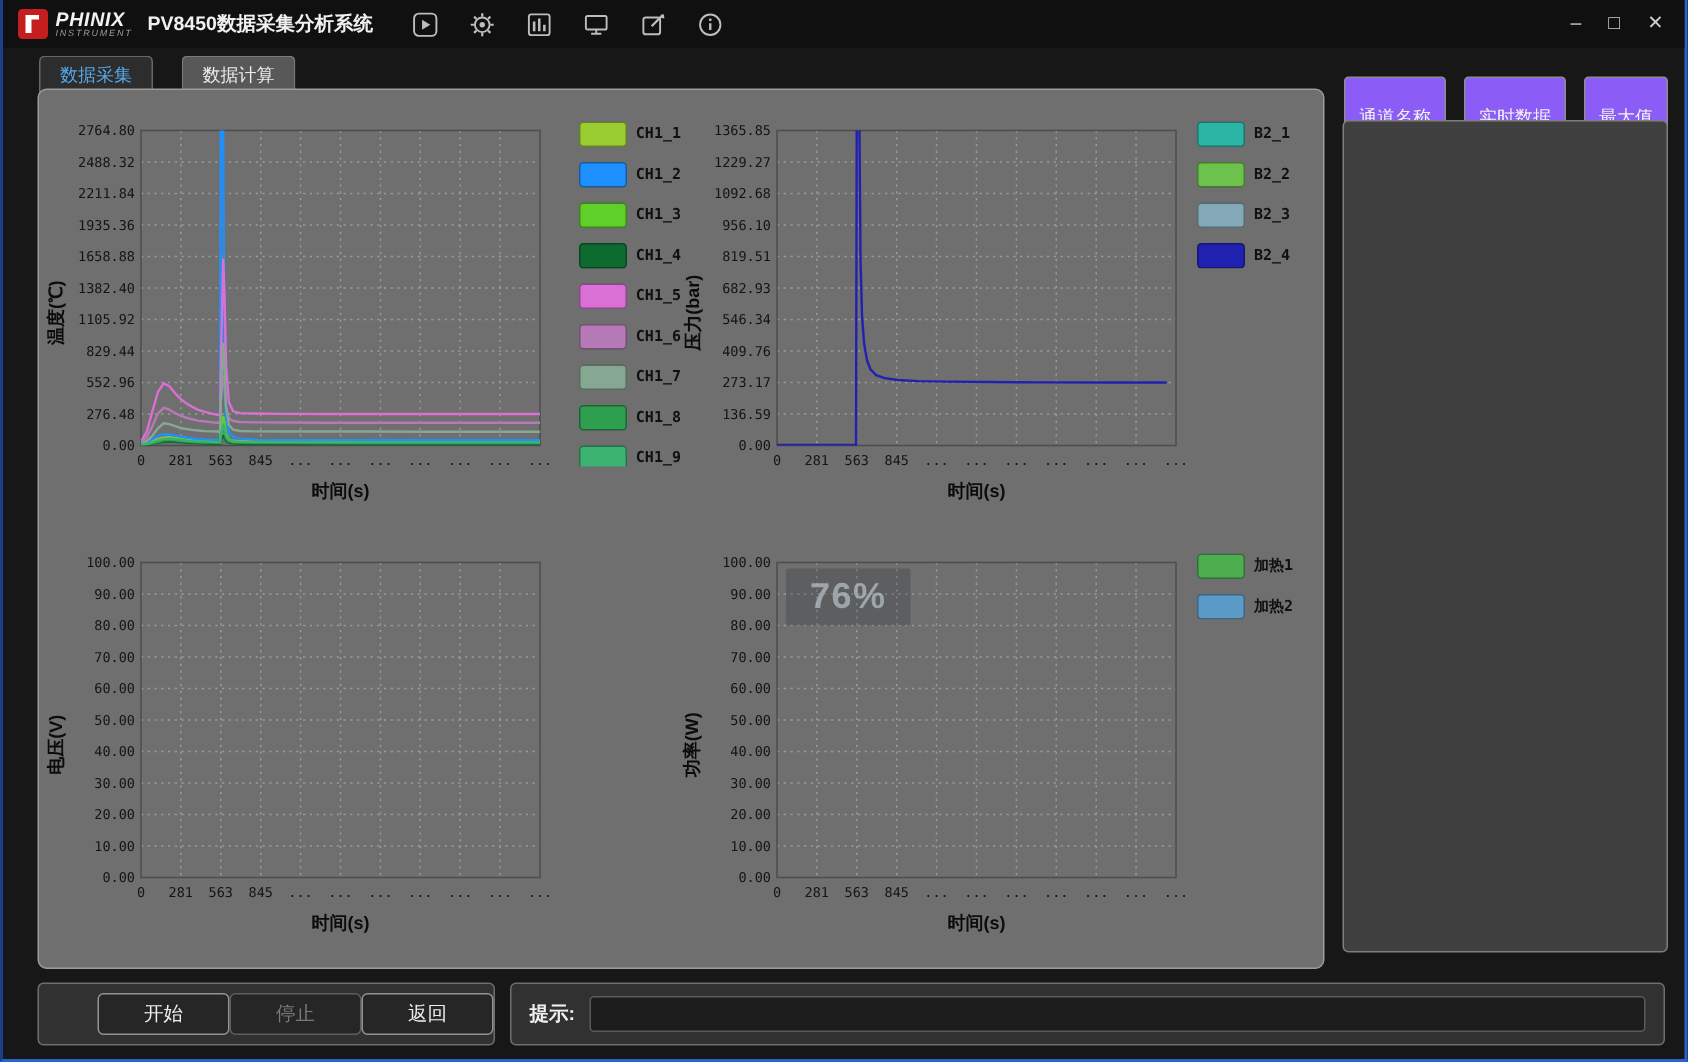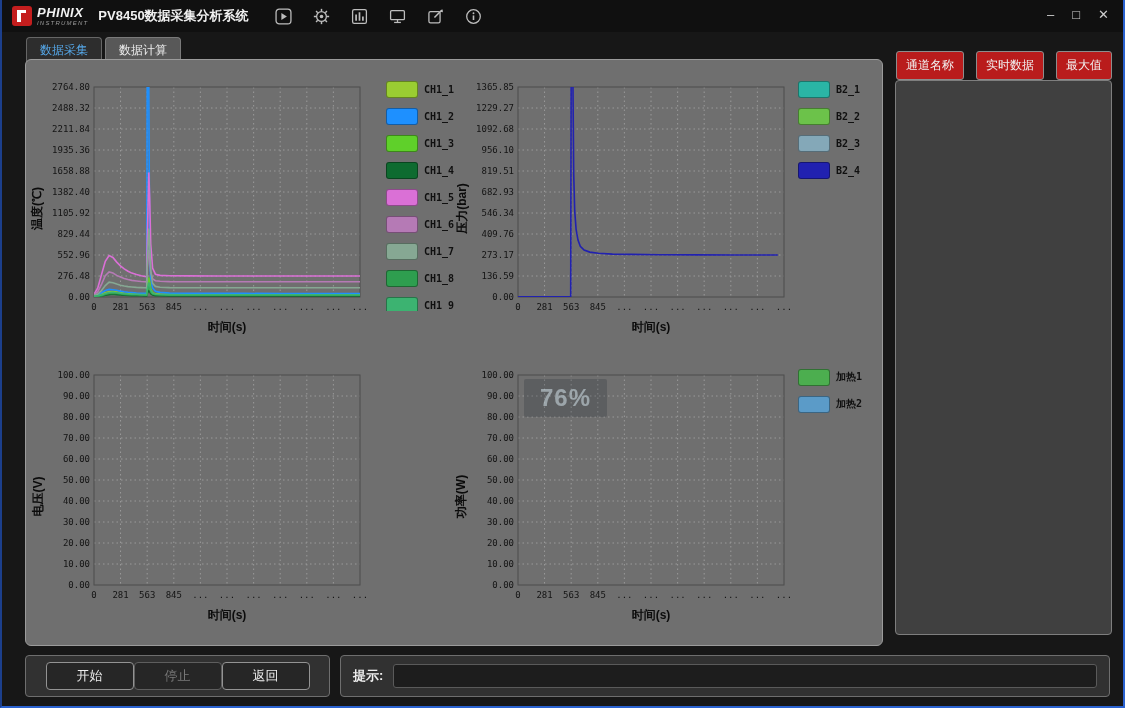--- a/index.html
+++ b/index.html
@@ -11,45 +11,45 @@
   .logo-badge{width:20px;height:22px;flex:0 0 auto;}
   .brand-col{display:flex;flex-direction:column;line-height:1;}
   .brand{color:#f2f2f2;font-weight:bold;font-size:13px;letter-spacing:.5px;}
   .brand-sub{color:#9a9a9a;font-size:6px;letter-spacing:1.2px;margin-top:1px;}
   .app-title{color:#f0f0f0;font-weight:bold;font-size:13px;margin-left:10px;}
   .tool-icons{display:flex;align-items:center;gap:20px;margin-left:26px;}
   .tool-icon{width:18px;height:18px;display:flex;align-items:center;justify-content:center;cursor:pointer;}
   .win-controls{position:absolute;right:14px;top:7px;display:flex;gap:18px;color:#cfcfcf;font-size:13px;}
   .win-controls span{cursor:pointer;line-height:16px;}
   
-  .tabs{position:absolute;left:24px;top:37px;display:flex;gap:3px;}
+  .tabs{position:absolute;left:24px;top:37px;display:flex;gap:19px;}
   .tab{padding:4px 13px 3px;font-size:12px;border-radius:4px 4px 0 0;background:#585858;color:#ececec;border:1px solid #7a7a7a;border-bottom:none;cursor:pointer;}
   .tab.active{background:#2d2d2d;color:#55a7e8;border-color:#666;}
   
   .main-panel{position:absolute;left:23px;top:59px;width:858px;height:587px;background:#6f6f6f;border:1px solid #9b9b9b;border-radius:6px;box-sizing:border-box;
     display:grid;grid-template-columns:1fr 1fr;grid-template-rows:1fr 1fr;padding:5px 4px;}
   .chart-cell{position:relative;display:flex;align-items:flex-start;}
   .ylabel-wrap{width:16px;align-self:stretch;display:flex;align-items:center;justify-content:center;}
   .ylabel{transform:rotate(-90deg);white-space:nowrap;font-size:12px;font-weight:bold;color:#0b0b0b;}
   .plot-host{margin-top:14px;}
   .plot-host svg{display:block;}
   .legend{display:flex;flex-direction:column;gap:10px;margin-top:16px;margin-left:6px;width:80px;overflow:hidden;}
   .legend.clip{max-height:230px;align-items:flex-end;}
   .legend-item{display:flex;align-items:center;gap:6px;flex:0 0 auto;}
   .swatch{width:30px;height:15px;border-radius:3px;border:1px solid rgba(0,0,0,.35);display:inline-block;flex:0 0 auto;}
   .lglabel{font-family:"DejaVu Sans Mono",monospace;font-weight:bold;font-size:10px;color:#101010;}
   .watermark{position:absolute;left:70px;top:26px;padding:5px 16px;background:rgba(28,38,44,.22);border-radius:2px;
     color:rgba(196,210,216,.62);font-size:24px;font-weight:bold;letter-spacing:1px;}
   
   .rp-buttons{position:absolute;left:894px;top:51px;width:216px;display:flex;justify-content:space-between;}
-  .rp-btn{background:#b91c1c;border:1px solid #8d8d8d;border-radius:3px;color:#f2f2f2;font-size:12px;padding:5px 9px;cursor:pointer;font-family:inherit;}
+  .rp-btn{background:#8b5cf6;border:1px solid #8d8d8d;border-radius:3px;color:#f2f2f2;font-size:12px;padding:18px 9px;cursor:pointer;font-family:inherit;}
   .rp-panel{position:absolute;left:893px;top:80px;width:217px;height:555px;background:#404040;border:1px solid #7e7e7e;border-radius:4px;box-sizing:border-box;}
   
   .bl-panel{position:absolute;left:23px;top:655px;width:305px;height:42px;background:#313131;border:1px solid #6e6e6e;border-radius:4px;box-sizing:border-box;
-    display:flex;align-items:center;justify-content:center;}
+    display:flex;align-items:center;justify-content:flex-end;}
   .btn{width:88px;height:28px;background:#262626;border:1px solid #939393;border-radius:4px;color:#ededed;font-size:13px;cursor:pointer;font-family:inherit;}
   .btn.disabled{color:#7a7a7a;border-color:#5e5e5e;cursor:default;}
   .br-panel{position:absolute;left:338px;top:655px;width:770px;height:42px;background:#313131;border:1px solid #6e6e6e;border-radius:4px;box-sizing:border-box;
     display:flex;align-items:center;gap:10px;padding:0 12px;}
   .hint-label{color:#f0f0f0;font-weight:bold;font-size:13px;flex:0 0 auto;text-align:center;}
   .hint-input{flex:1;height:22px;background:#1d1d1d;border:1px solid #5a5a5a;border-radius:3px;color:#ddd;padding:0 6px;font-family:inherit;}
 </style>
 </head>
 <body>
 

